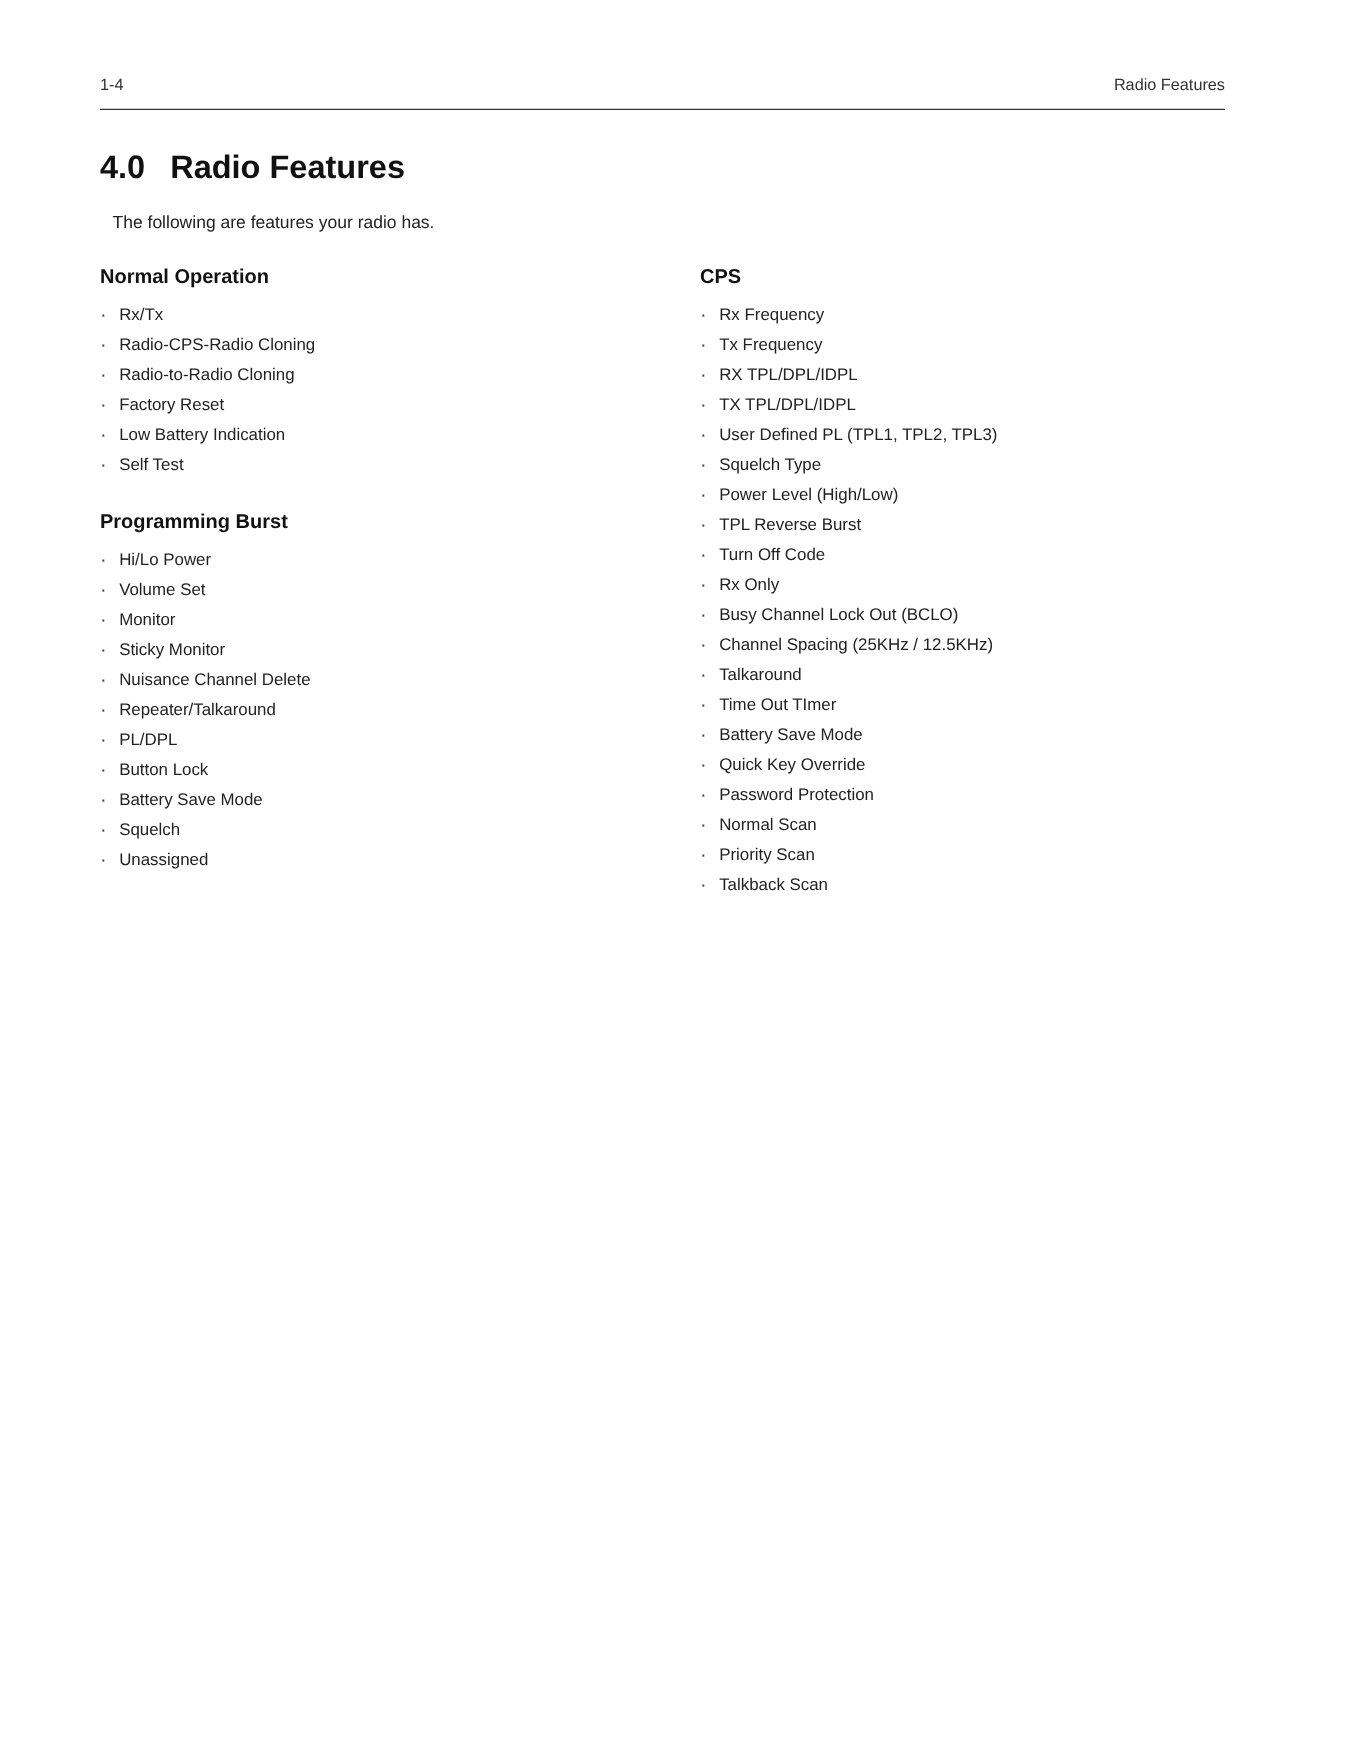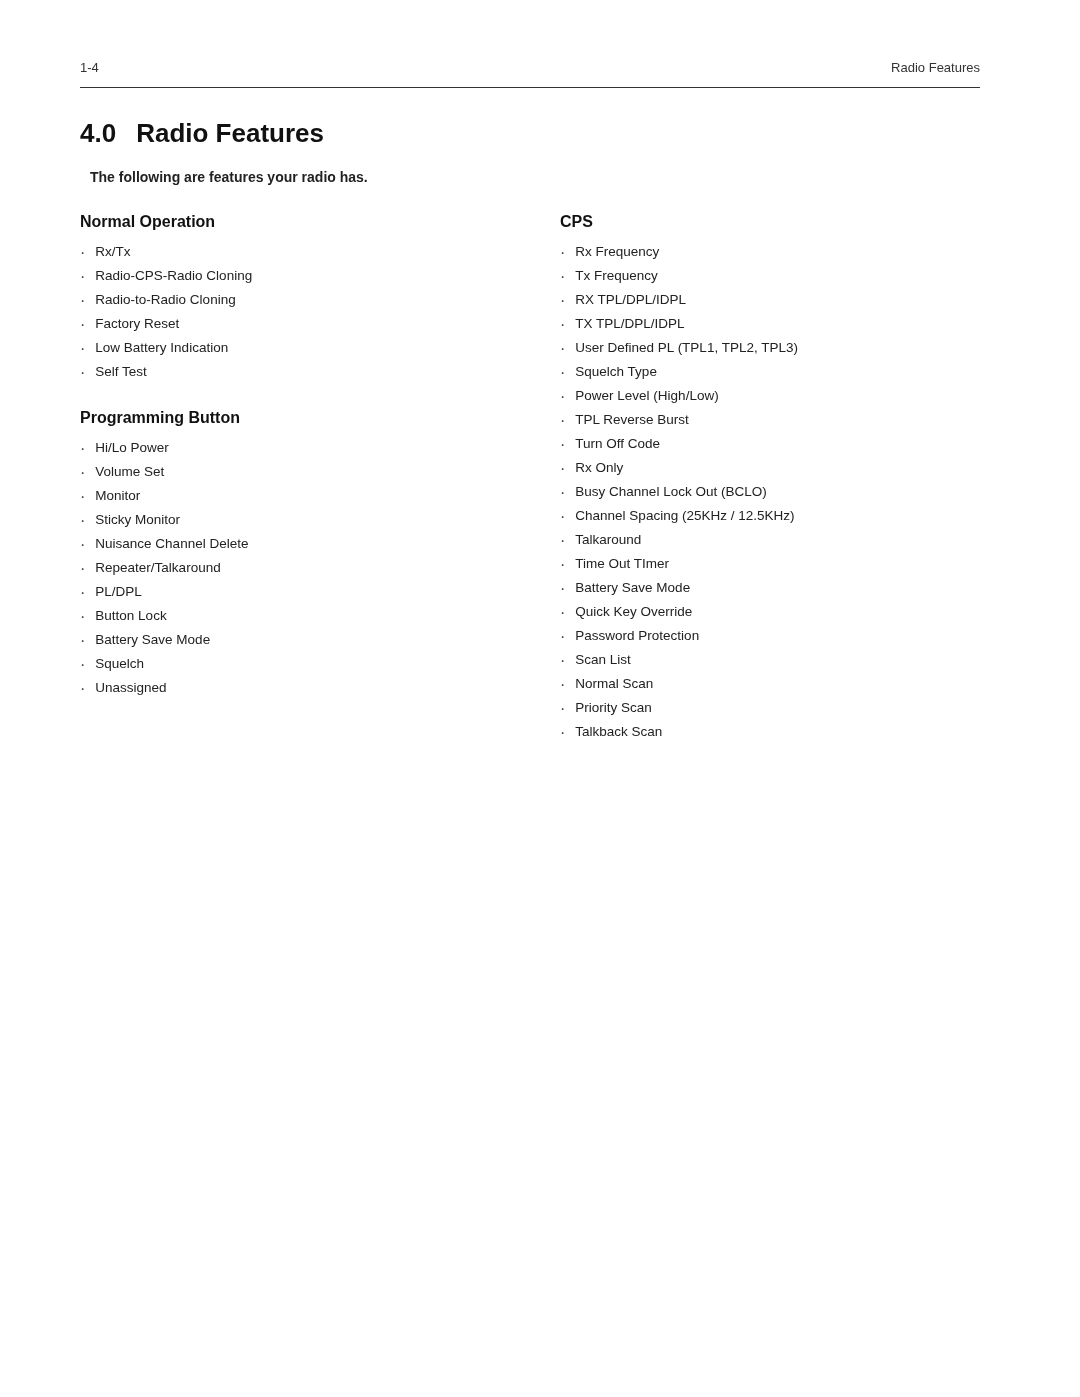--- a/index.html
+++ b/index.html
@@ -56,21 +56,20 @@
     }
 
     .section-number {
       margin-right: 20px;
     }
 
     .intro-text {
       font-size: 14px;
       margin-bottom: 28px;
       margin-left: 10px;
-      font-weight: bold;
     }
 
     .two-column {
       display: flex;
       gap: 0;
     }
 
     .column-left {
       flex: 1;
       padding-right: 40px;
@@ -134,21 +133,21 @@
     <div class="column-left">
     <div class="subsection-title">Normal Operation</div>
         <ul class="bullet-list">
           <li>Rx/Tx</li>
           <li>Radio-CPS-Radio Cloning</li>
           <li>Radio-to-Radio Cloning</li>
           <li>Factory Reset</li>
           <li>Low Battery Indication</li>
           <li>Self Test</li>
         </ul>
-        <div class="subsection-title">Programming Button</div>
+        <div class="subsection-title">Programming Burst</div>
         <ul class="bullet-list">
           <li>Hi/Lo Power</li>
           <li>Volume Set</li>
           <li>Monitor</li>
           <li>Sticky Monitor</li>
           <li>Nuisance Channel Delete</li>
           <li>Repeater/Talkaround</li>
           <li>PL/DPL</li>
           <li>Button Lock</li>
           <li>Battery Save Mode</li>
@@ -170,21 +169,20 @@
           <li>TPL Reverse Burst</li>
           <li>Turn Off Code</li>
           <li>Rx Only</li>
           <li>Busy Channel Lock Out (BCLO)</li>
           <li>Channel Spacing (25KHz / 12.5KHz)</li>
           <li>Talkaround</li>
           <li>Time Out TImer</li>
           <li>Battery Save Mode</li>
           <li>Quick Key Override</li>
           <li>Password Protection</li>
-          <li>Scan List</li>
           <li>Normal Scan</li>
           <li>Priority Scan</li>
           <li>Talkback Scan</li>
         </ul>
       </div>
 
   </div>
 
 </div>
 

